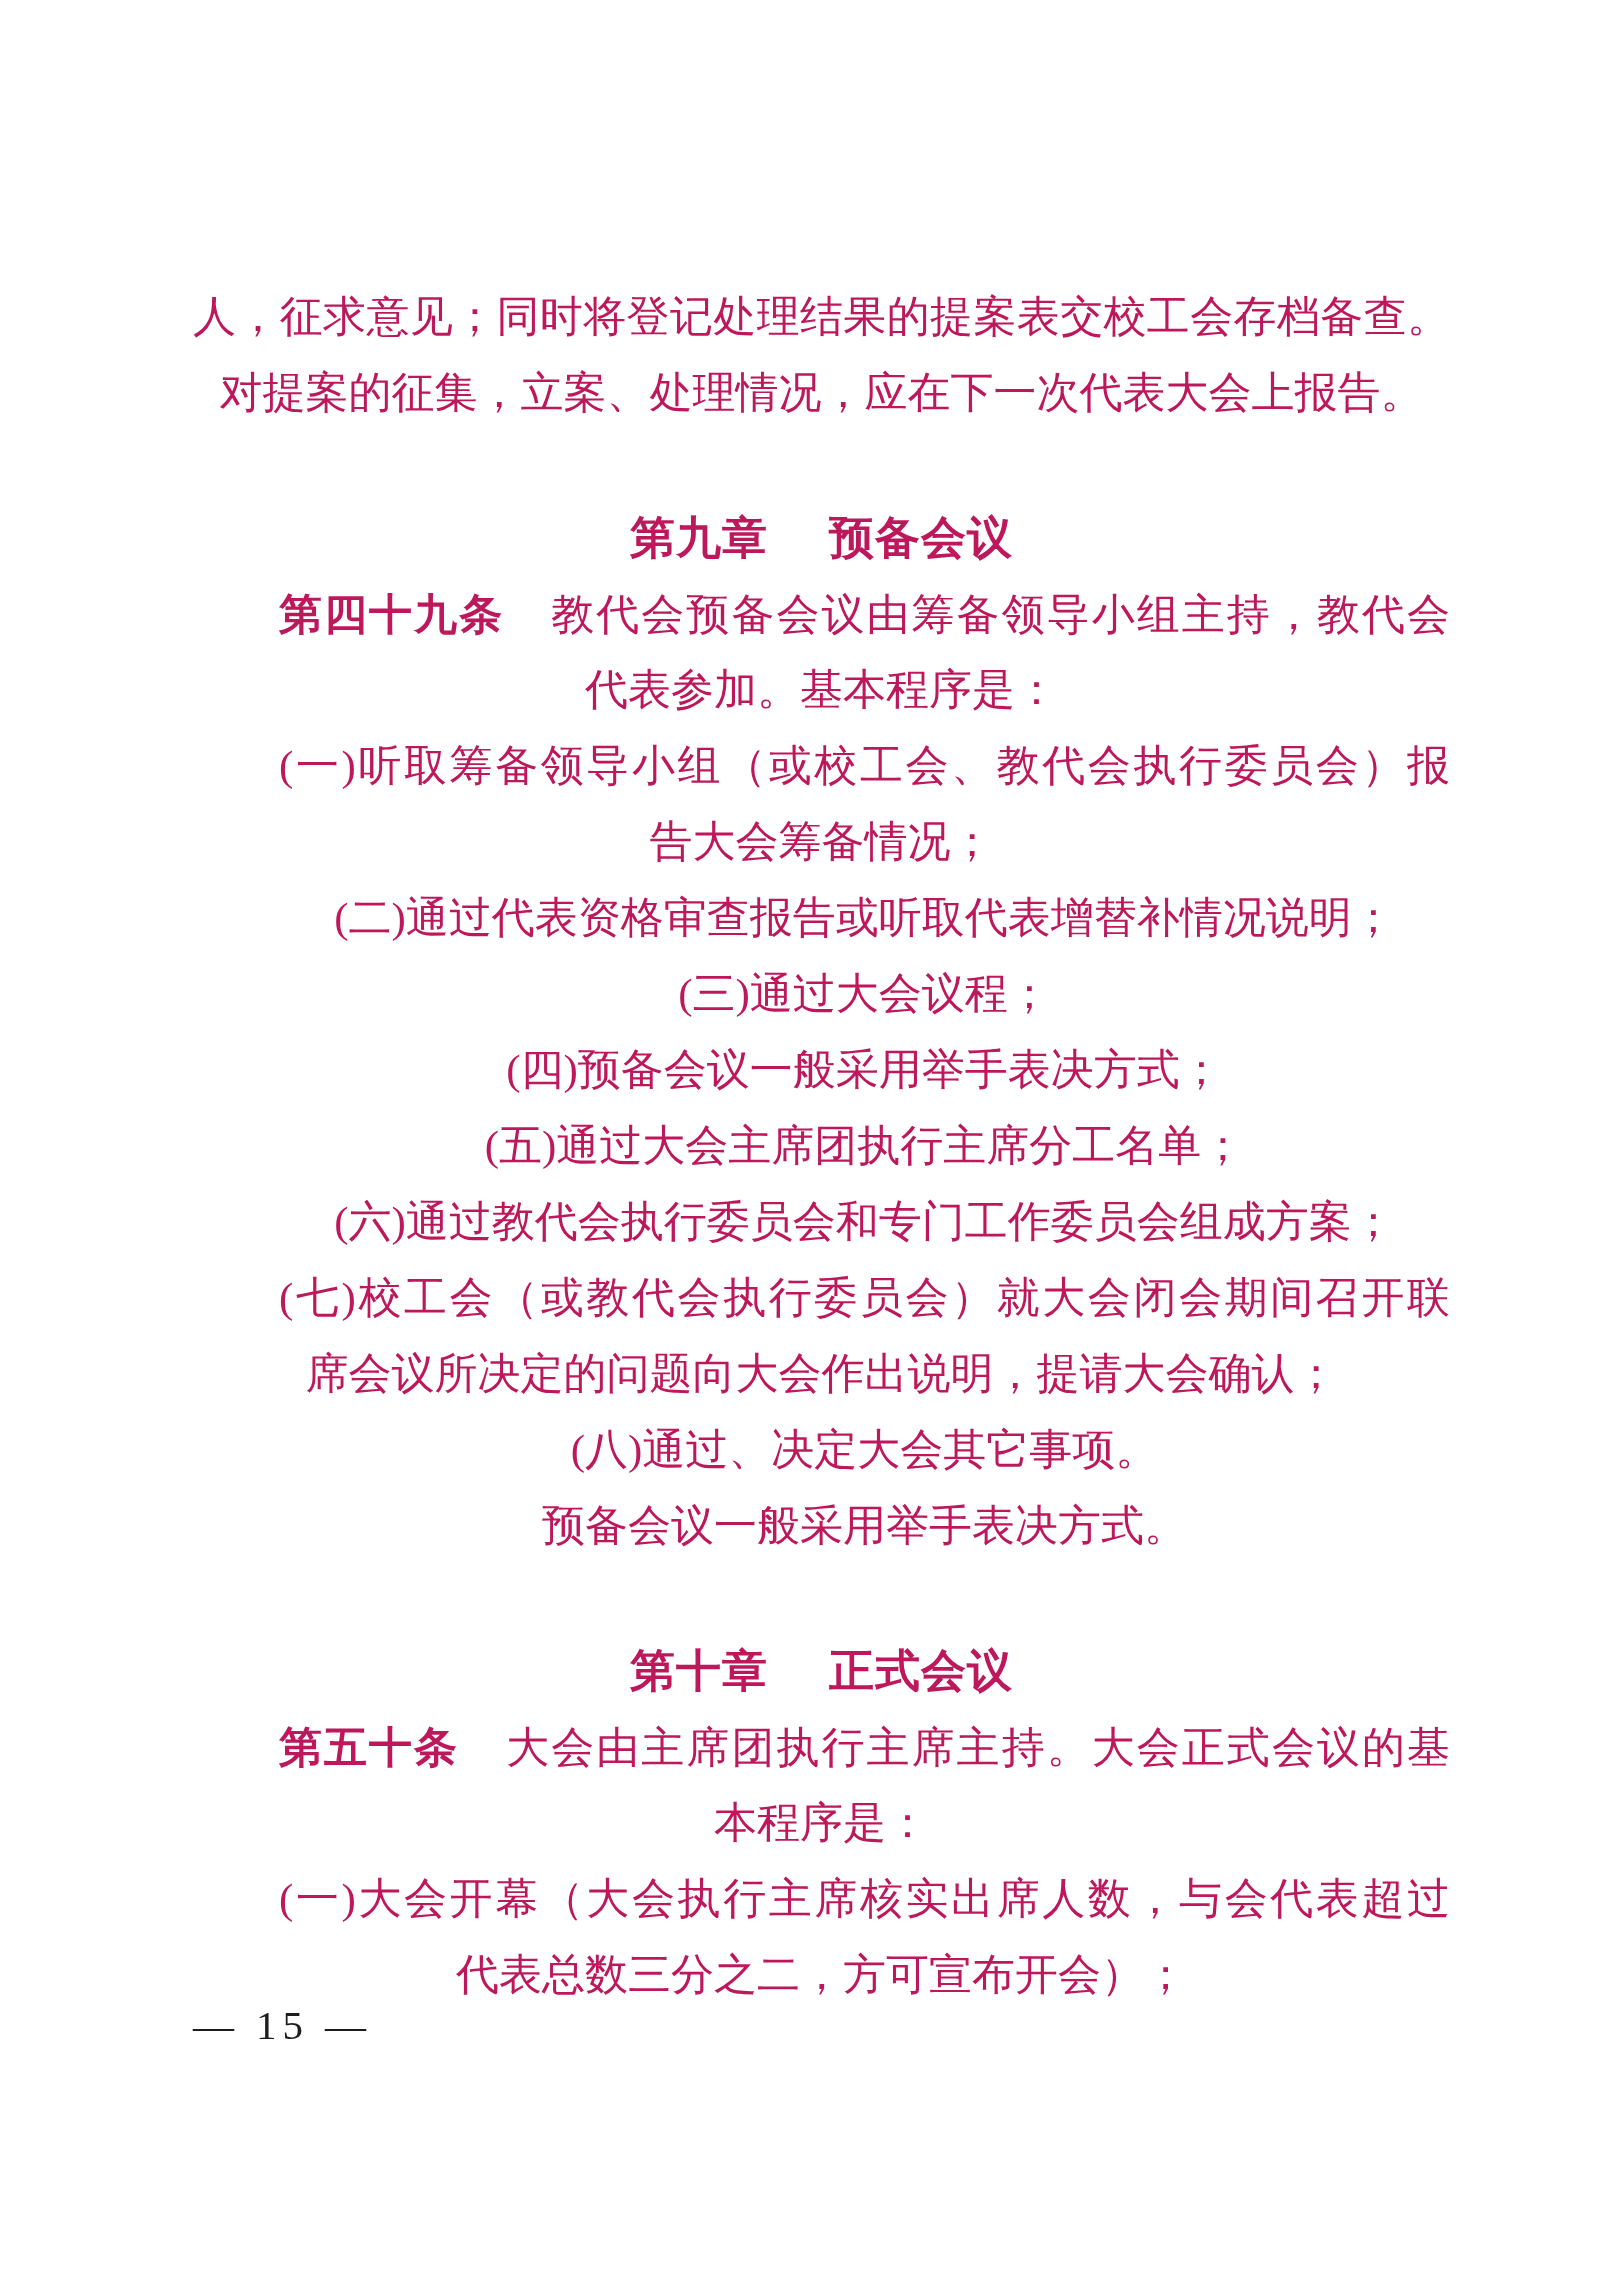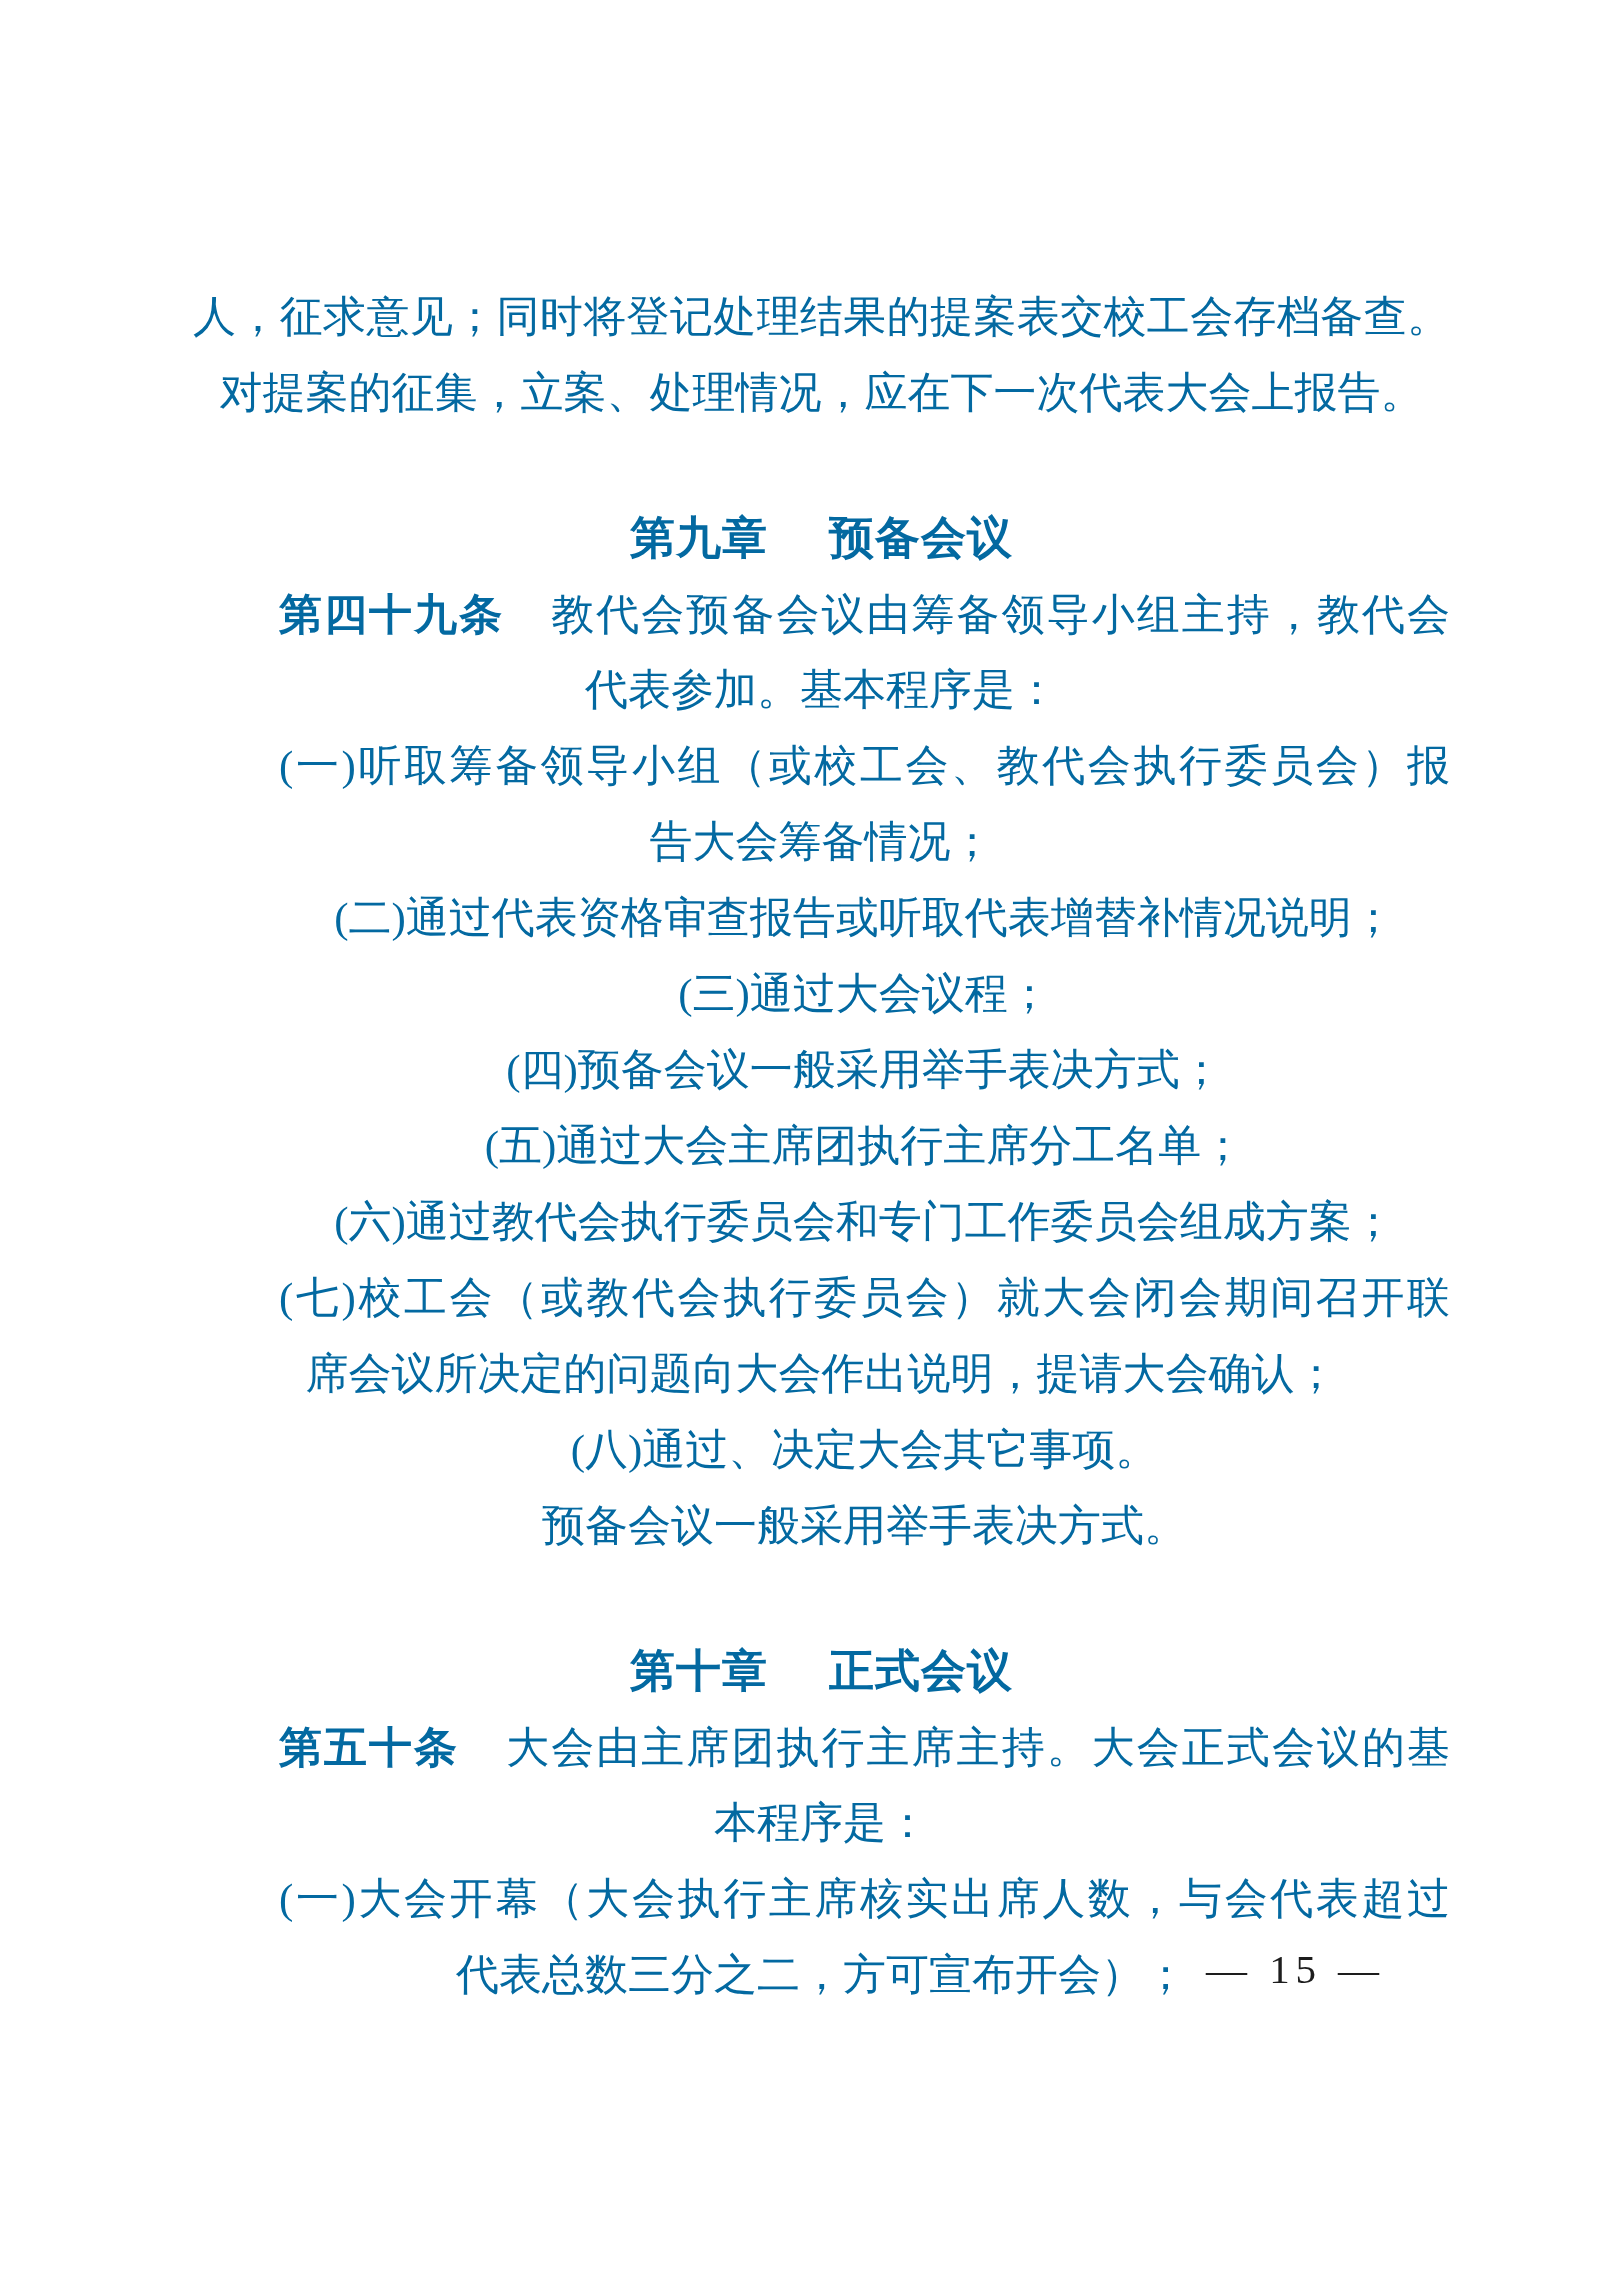--- a/index.html
+++ b/index.html
@@ -16,21 +16,21 @@
     color: #222222;
     overflow: hidden;
   }
   .content {
     position: absolute;
     left: 193px;
     top: 279px;
     width: 1257px;
     font-family: "Liberation Serif", "DejaVu Serif", serif;
     font-size: 43px;
-    color: #0369a1;
+    color: #be185d;
   }
   .line {
     height: 76px;
     line-height: 76px;
     white-space: nowrap;
     text-align: center;
   }
   .line.indent {
     text-indent: 86px;
   }
@@ -53,25 +53,25 @@
     margin-left: 61px;
   }
   .lead {
     font-family: "Liberation Sans", "DejaVu Sans", sans-serif;
     font-weight: 700;
     margin-right: 47px;
   }
   .page-number {
     position: absolute;
     left: 193px;
-    top: 1940px;
+    top: 1996px;
     width: 1257px;
     height: 59px;
     line-height: 59px;
-    text-align: right;
+    text-align: left;
     padding-right: 65px;
     box-sizing: border-box;
     font-family: "Liberation Serif", "DejaVu Serif", serif;
     font-size: 41px;
     letter-spacing: 5.9px;
     color: #1d1d1d;
   }
 </style>
 </head>
 <body>

